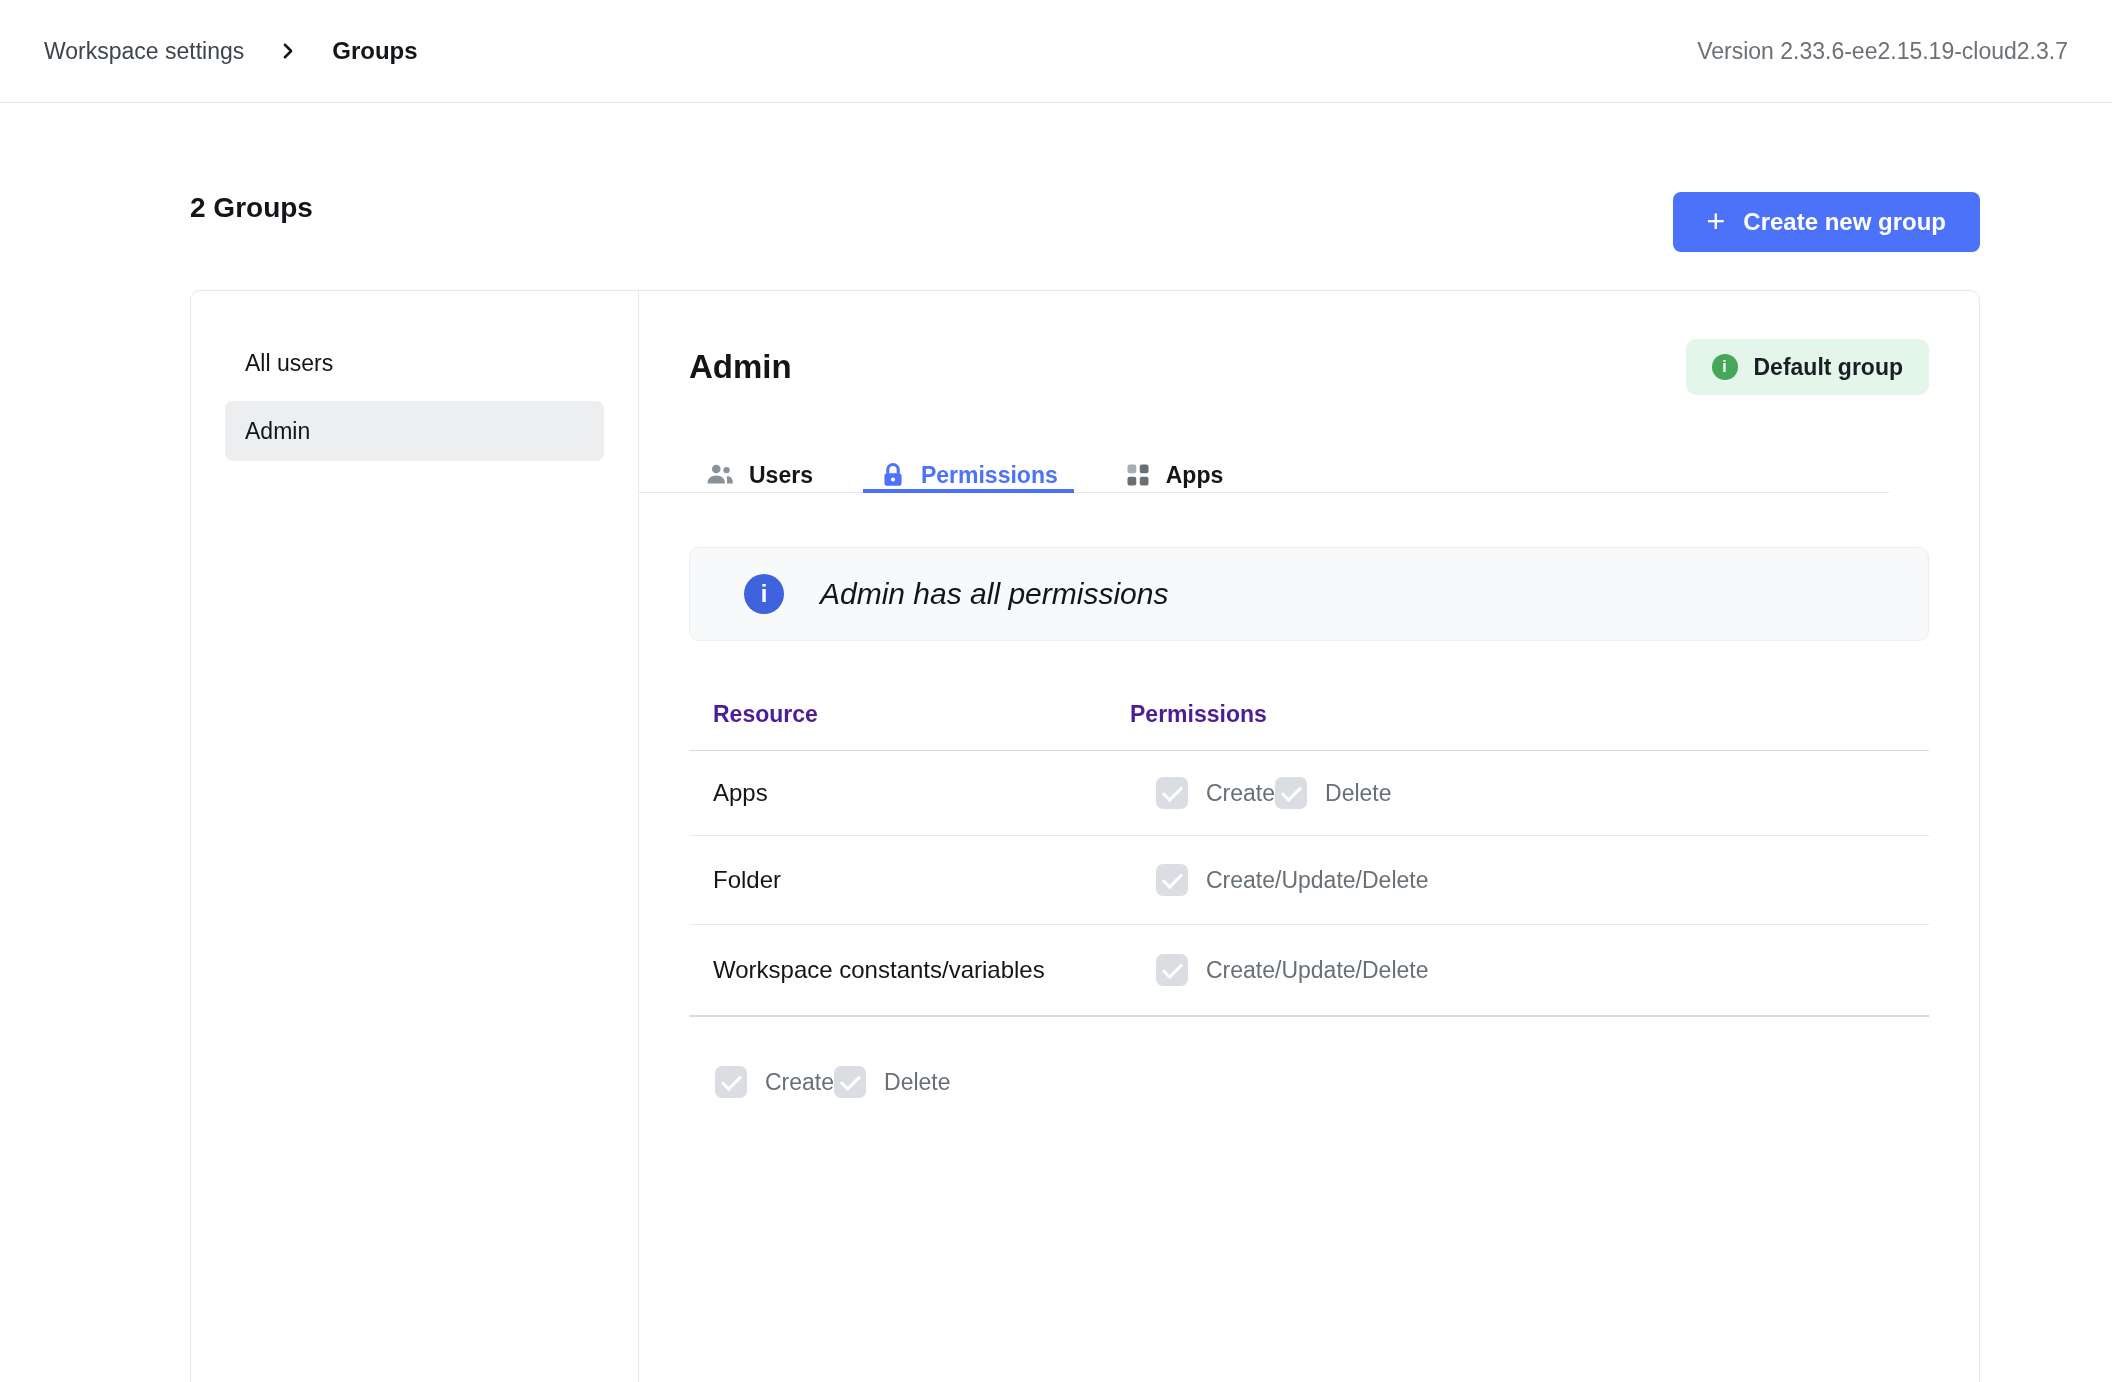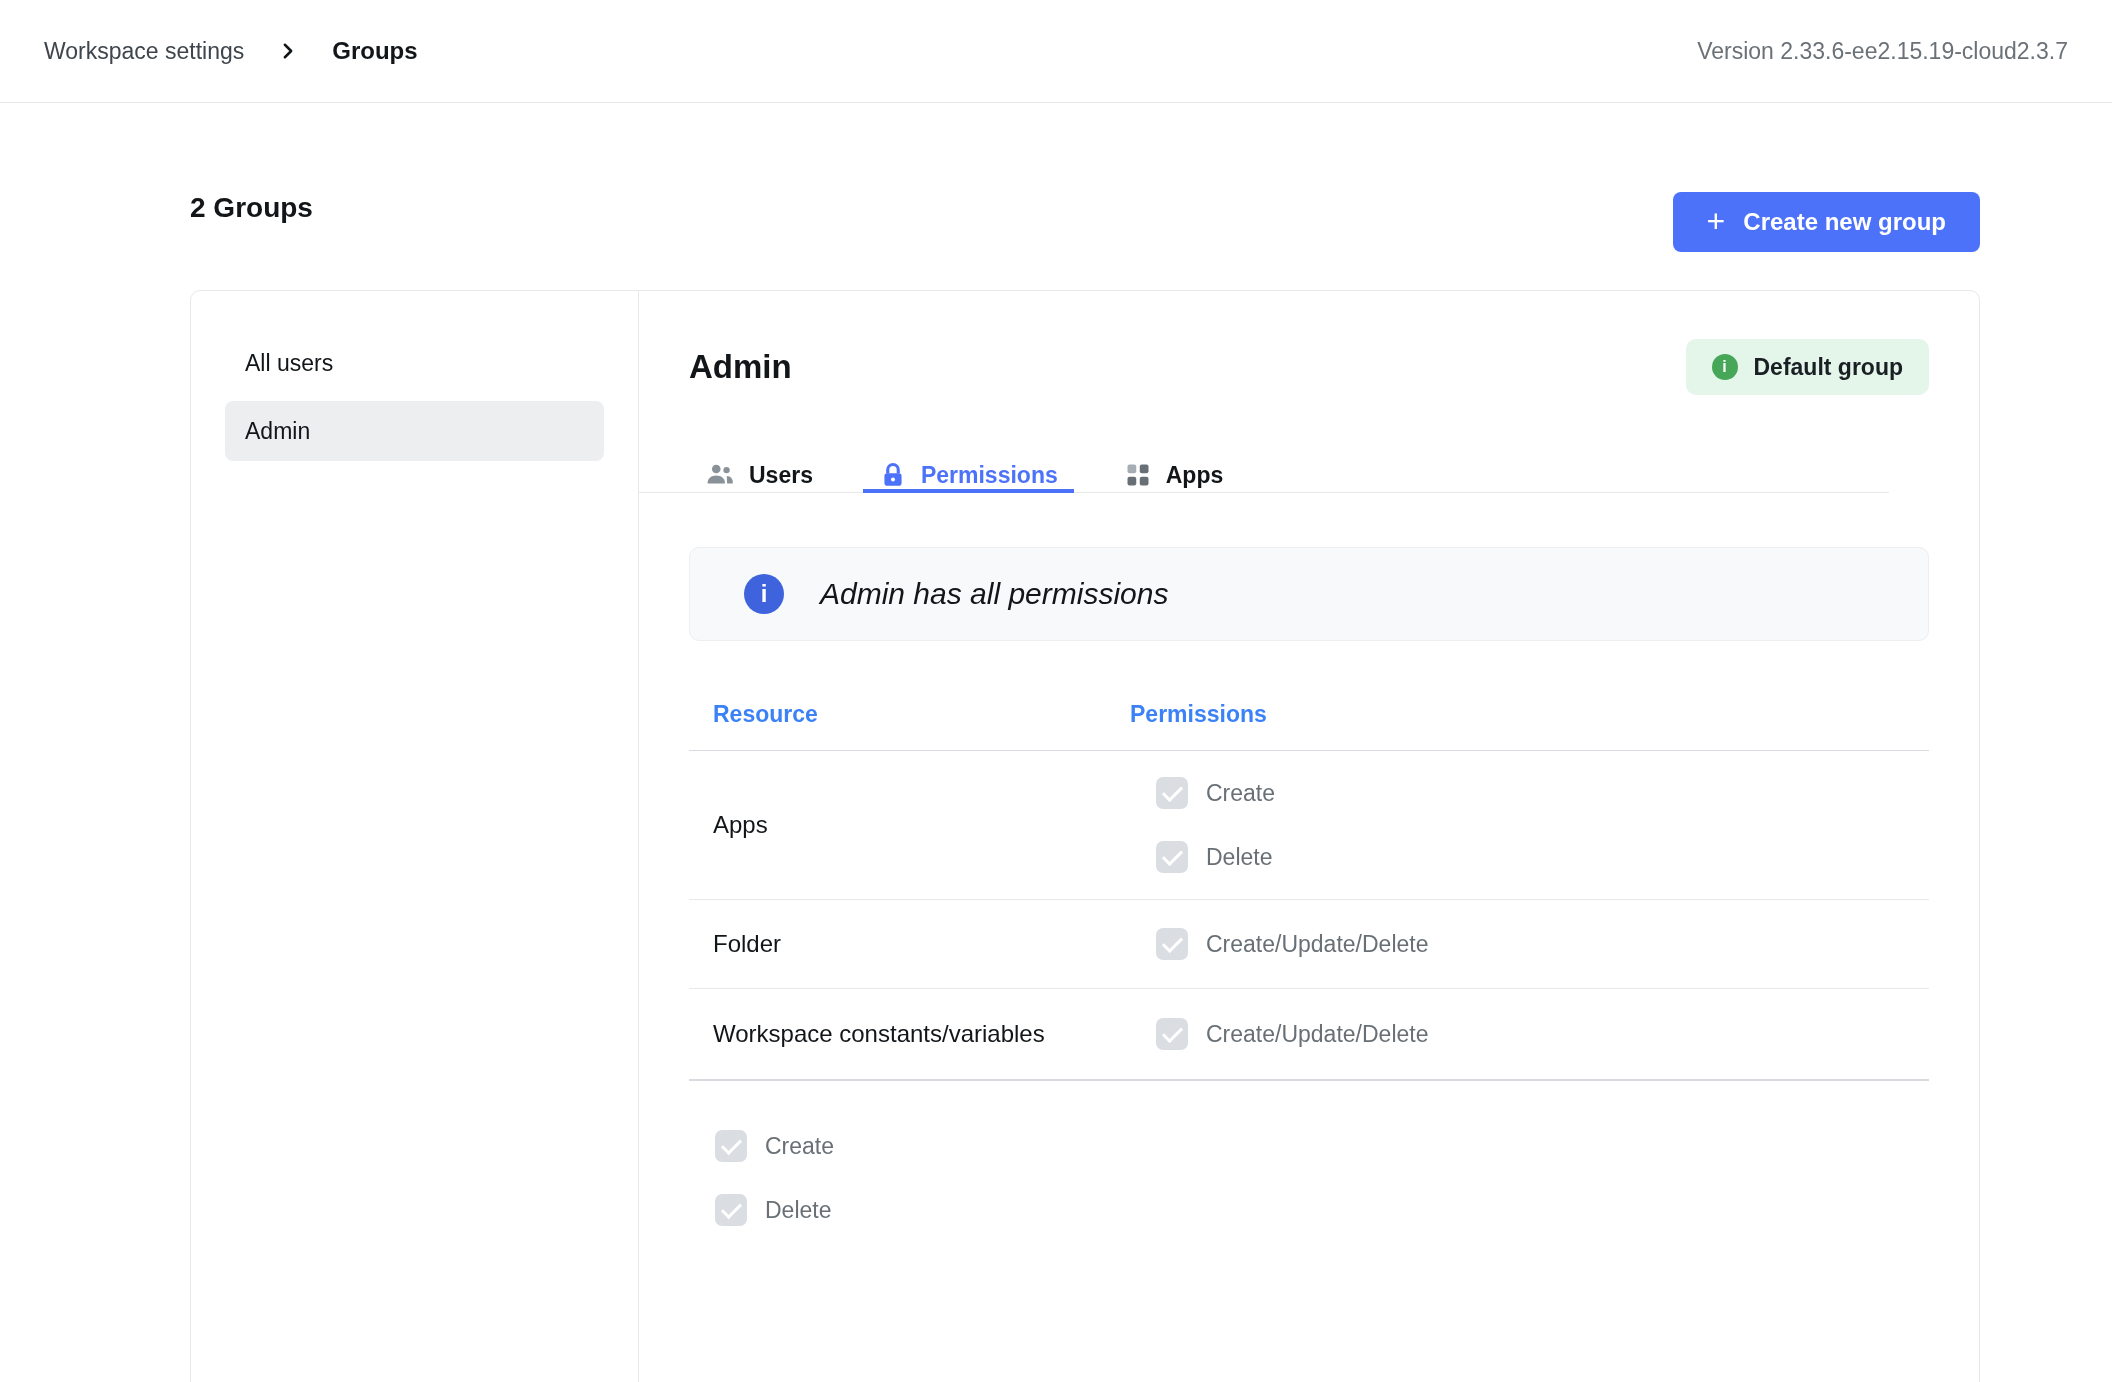--- a/index.html
+++ b/index.html
@@ -87,36 +87,36 @@
     width:40px; height:40px; border-radius:50%; background:#3E63DD; color:#fff;
     font-size:24px; font-weight:700; display:flex; align-items:center; justify-content:center;
     flex:none;
   }
   .banner-text { font-size:30px; color:#121619;font-style:italic; }
 
   
   .perm-table { margin-top:38px; }
   .t-head {
     display:flex; align-items:center; height:72px;
-    border-bottom:1px solid #D7DBDF; font-size:23px; font-weight:700; color:#3b82f6;
+    border-bottom:1px solid #D7DBDF; font-size:23px; font-weight:700; color:#4c1d95;
   }
   .th-resource { width:441px; padding-left:24px; flex:none; }
   .th-perms { flex:1; }
   .t-row { display:flex; border-bottom:1px solid #E6E8EB; }
   .t-row.strong-divider { border-bottom:2px solid #D7DBDF; }
   .t-row.no-divider { border-bottom:none; }
   .t-row.pad-2line { padding:10px 0; }
   .t-row.pad-1line { padding:12px 0; }
   .t-row.pad-1line-b { padding:13px 0; }
   .t-row.pad-last { padding:33px 0; }
   .cell-resource {
     width:441px; padding-left:24px; flex:none;
     display:flex; align-items:center; font-size:24px; color:#121619;
   }
-  .cell-perms { flex:1; padding-left:26px; display:flex; flex-direction:column; }
+  .cell-perms { flex:1; padding-left:26px; display:flex; }
   .perm-item { display:flex; align-items:center; gap:18px; height:64px; }
   .perm-label { font-size:23px; color:#687076; }
   .checkbox {
     width:32px; height:32px; border-radius:7px; background:#DADEE3;
     position:relative; flex:none;
   }
   .checkbox.checked::after {
     content:""; position:absolute; left:11px; top:5px; width:8px; height:16px;
     border:solid #ffffff; border-width:0 3.5px 3.5px 0; transform:rotate(45deg);
   }

